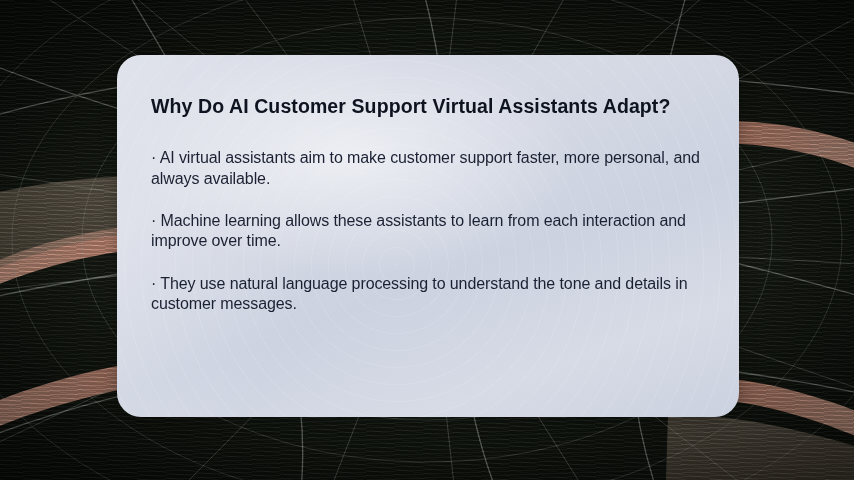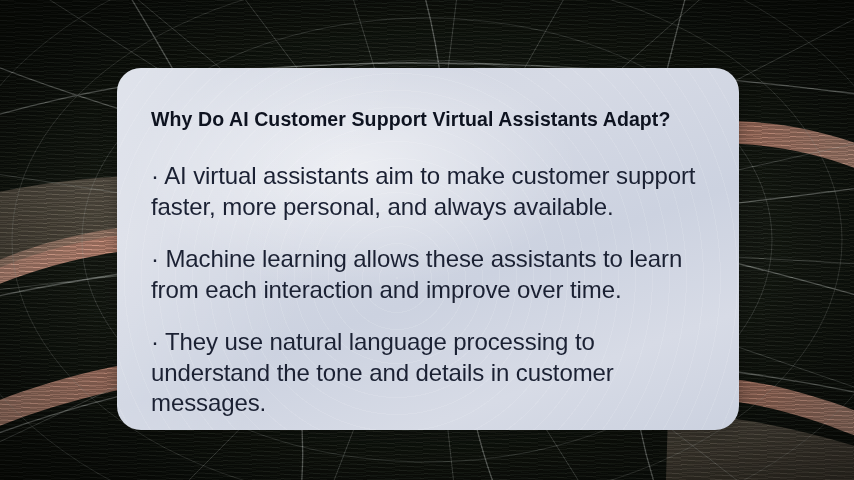--- a/index.html
+++ b/index.html
@@ -50,21 +50,21 @@
       rgba(255,255,255,0.045) 0px,
       rgba(255,255,255,0.045) 1px,
       rgba(0,0,0,0.18) 1px,
       rgba(0,0,0,0.18) 5px);
     opacity:.6;
   }
 
   
   #card {
     position:absolute;
-    left:117px; top:68px;
+    left:117px; top:55px;
     width:622px; height:362px;
     border-radius:24px;
     background:
       radial-gradient(ellipse 60% 55% at 38% 28%, rgba(255,255,255,0.55) 0%, rgba(255,255,255,0.0) 60%),
       linear-gradient(160deg, #d2d7e3 0%, #d6dae5 30%, #ccd2e0 58%, #d7dbe6 80%, #cbd1df 100%);
     box-shadow:0 2px 18px rgba(0,0,0,0.28);
     padding:40px 34px 0 34px;
     overflow:hidden;
   }
   
@@ -93,21 +93,21 @@
     font-size:19.5px;
     font-weight:bold;
     color:#0e1320;
     letter-spacing:0.1px;
     line-height:1.2;
     margin-bottom:30px;
     white-space:nowrap;
   }
 
   .bullet {
-    font-size:24px;
+    font-size:16px;
     font-weight:500;
     color:#1b2133;
     line-height:1.27;
     letter-spacing:-0.1px;
     margin-bottom:22px;
     max-width:590px;
   }
   .bullet:last-child { margin-bottom:0; }
 </style>
 </head>

